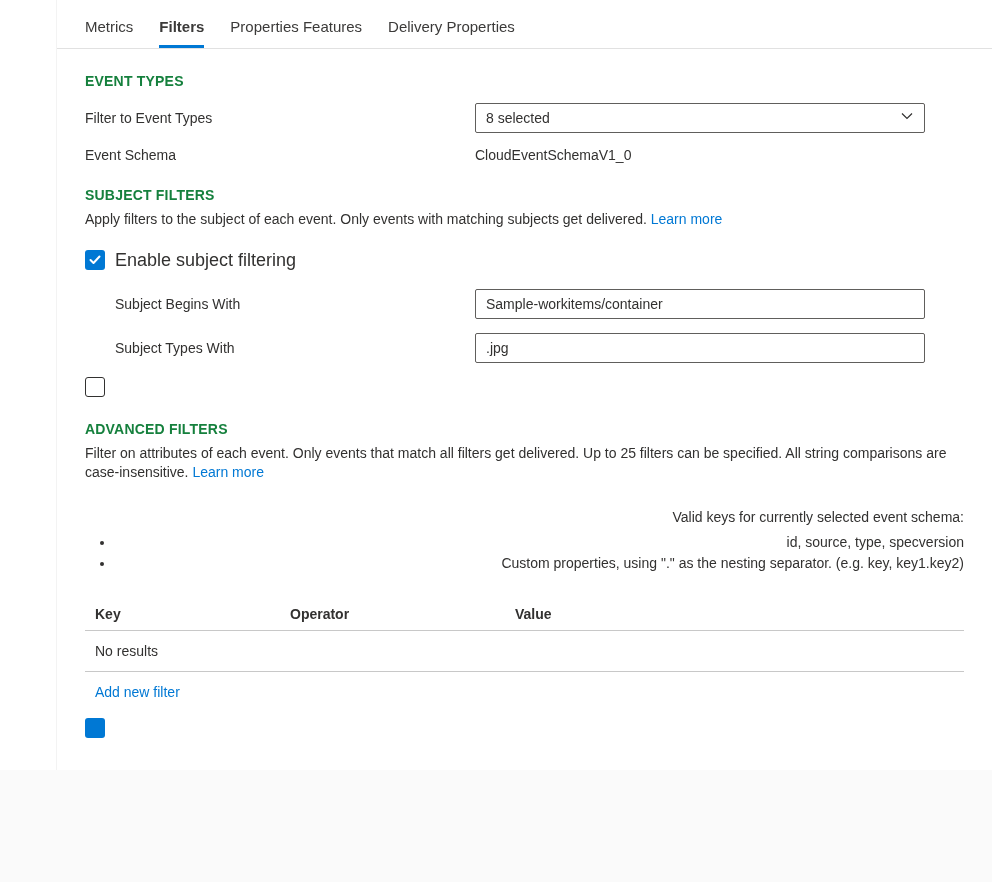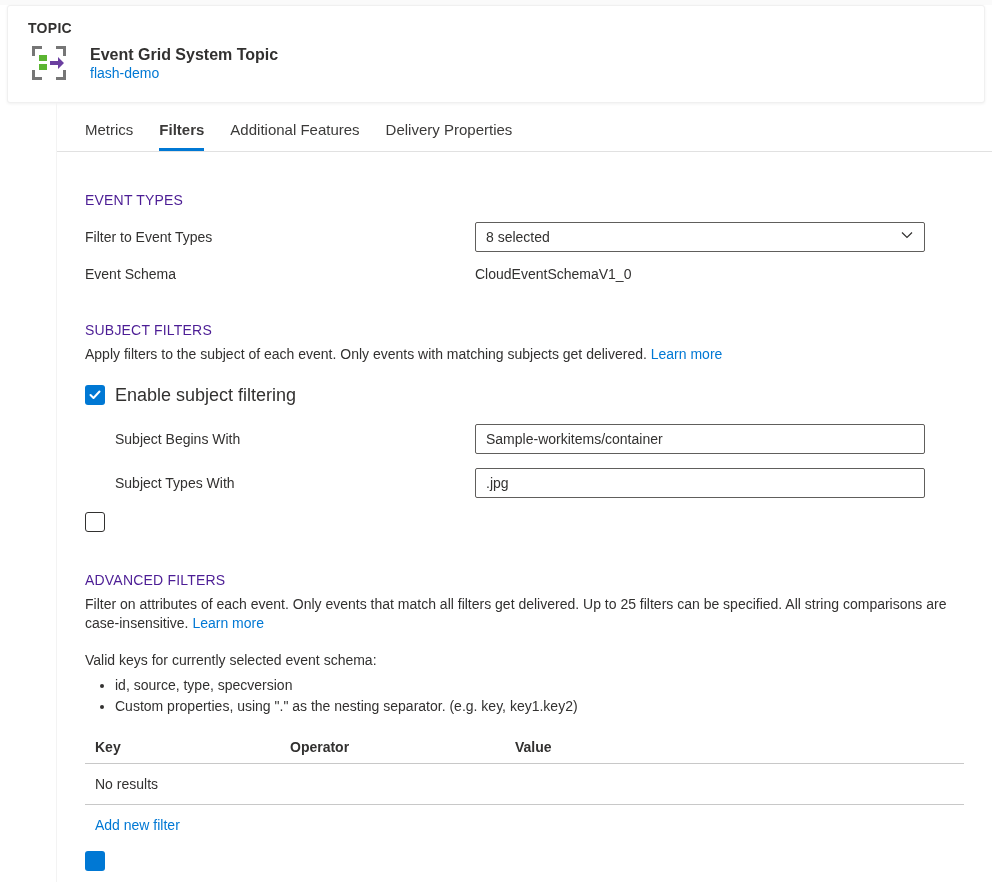--- a/index.html
+++ b/index.html
@@ -11,82 +11,62 @@
     .topic-icon { width: 42px; height: 42px; flex-shrink: 0; }
     .topic-text .topic-title { font-size: 16px; font-weight: 600; color: #323130; line-height: 1.3; }
     .topic-text .topic-link { color: #0078d4; font-size: 14px; cursor: pointer; }
     .content-wrap { display: flex; }
     .gutter { width: 57px; flex-shrink: 0; border-right: 1px solid #f3f3f3; min-height: 770px; }
     .main { flex: 1; padding: 0 0 20px 0; }
     .tabs { display: flex; border-bottom: 1px solid #e1e1e1; padding: 18px 28px 0 28px; gap: 26px; }
     .tab { font-size: 15px; color: #3b3a39; padding-bottom: 10px; cursor: pointer; border-bottom: 3px solid transparent; }
     .tab.active { font-weight: 600; border-bottom-color: #0078d4; }
     .section { padding: 0 28px; }
-    .section-title { font-size: 14px; font-weight: 400; color: #4c1d95; margin-top: 40px; letter-spacing: 0.2px; }
+    .section-title { font-size: 14px; font-weight: 700; color: #15803d; margin-top: 24px; letter-spacing: 0.2px; }
     .section-desc { font-size: 14px; color: #323130; margin-top: 7px; line-height: 1.4; }
     .inline-link { color: #0078d4; font-size: 14px; cursor: pointer; }
     .form-row { display: flex; align-items: center; margin-top: 14px; }
     .form-label { width: 390px; font-size: 14px; color: #323130; flex-shrink: 0; }
     .form-label.indent { padding-left: 30px; }
     .form-val { flex: 1; max-width: 450px; }
     .select { width: 100%; height: 30px; border: 1px solid #605e5c; border-radius: 2px; background: #fff; padding: 0 30px 0 10px; font-size: 14px; color: #323130; position: relative; display: flex; align-items: center; cursor: pointer; }
     .select .chev { position: absolute; right: 10px; top: 50%; transform: translateY(-50%); }
     .static-val { font-size: 14px; color: #323130; }
     .text-input { width: 100%; height: 30px; border: 1px solid #605e5c; border-radius: 2px; padding: 0 10px; font-size: 14px; color: #323130; font-family: inherit; }
     .text-input::placeholder { color: #323130; opacity: 1; }
     .check-row { display: flex; align-items: center; gap: 10px; margin-top: 14px; }
     .checkbox { width: 20px; height: 20px; border-radius: 3px; flex-shrink: 0; cursor: pointer; display: flex; align-items: center; justify-content: center; }
     .checkbox.checked { background: #0078d4; }
     .checkbox.unchecked { border: 1px solid #323130; background: #fff; }
     .checkbox svg { width: 14px; height: 14px; }
     .check-label { font-size: 18px; color: #323130; }
-    .valid-keys { font-size: 14px; color: #323130; margin-top: 16px; line-height: 1.5; }
+    .valid-keys { font-size: 14px; color: #323130; margin-top: 24px; line-height: 1.5; text-align: right; }
     .valid-keys ul { list-style: disc; padding-left: 30px; margin-top: 4px; }
-    .adv-table { margin-top: 14px; }
+    .adv-table { margin-top: 24px; }
     .adv-header { display: flex; border-bottom: 1px solid #c8c8c8; padding: 8px 10px; font-weight: 600; font-size: 14px; }
     .col-key { width: 195px; }
     .col-op { width: 225px; }
     .col-val { flex: 1; }
     .no-results { padding: 12px 10px; font-size: 14px; color: #323130; border-bottom: 1px solid #c8c8c8; }
     .add-filter { color: #0078d4; font-size: 14px; cursor: pointer; padding: 12px 10px 0 10px; display: inline-block; }
   </style>
 </head>
 <body>
 
 <div class="page">
 
-  <div class="header-card">
-    <div class="topic-label">TOPIC</div>
-    <div class="topic-row">
-      <div class="topic-icon">
-        <svg viewBox="0 0 42 42">
-          <path d="M4 4 L14 4 L14 7 L7 7 L7 14 L4 14 Z" fill="#767676"></path>
-          <path d="M28 4 L38 4 L38 14 L35 14 L35 7 L28 7 Z" fill="#767676"></path>
-          <path d="M4 28 L7 28 L7 35 L14 35 L14 38 L4 38 Z" fill="#767676"></path>
-          <path d="M35 28 L38 28 L38 38 L28 38 L28 35 L35 35 Z" fill="#767676"></path>
-          <rect x="11" y="13" width="8" height="6" fill="#5bb531"></rect>
-          <rect x="11" y="22" width="8" height="6" fill="#5bb531"></rect>
-          <path d="M22 19 L30 19 L30 15 L36 21 L30 27 L30 23 L22 23 Z" fill="#6b3fa0"></path>
-        </svg>
-      </div>
-      <div class="topic-text">
-        <div class="topic-title">Event Grid System Topic</div>
-        <div class="topic-link">flash-demo</div>
-      </div>
-    </div>
-  </div>
 
   <div class="content-wrap">
     <div class="gutter"></div>
     <div class="main">
 
       <div class="tabs">
         <div class="tab">Metrics</div>
         <div class="tab active">Filters</div>
-        <div class="tab">Additional Features</div>
+        <div class="tab">Properties Features</div>
         <div class="tab">Delivery Properties</div>
       </div>
 
       <div class="section">
         <div class="section-title">EVENT TYPES</div>
         <div class="form-row">
           <div class="form-label">Filter to Event Types</div>
           <div class="form-val">
             <div class="select">
               <span>8 selected</span>

